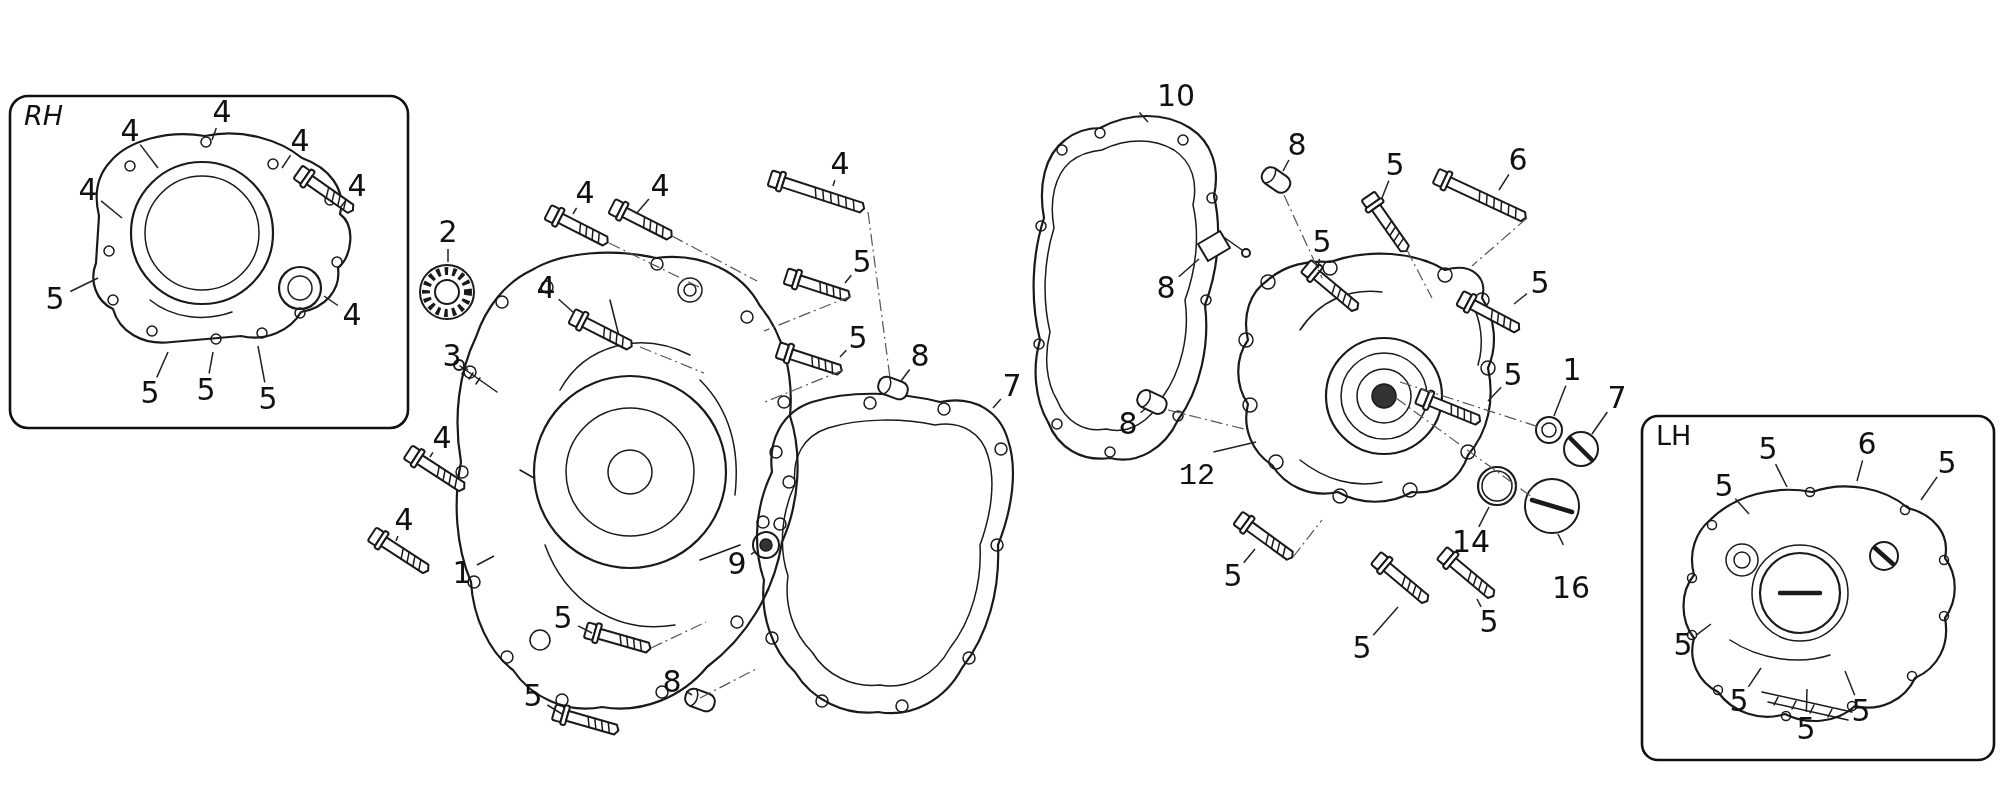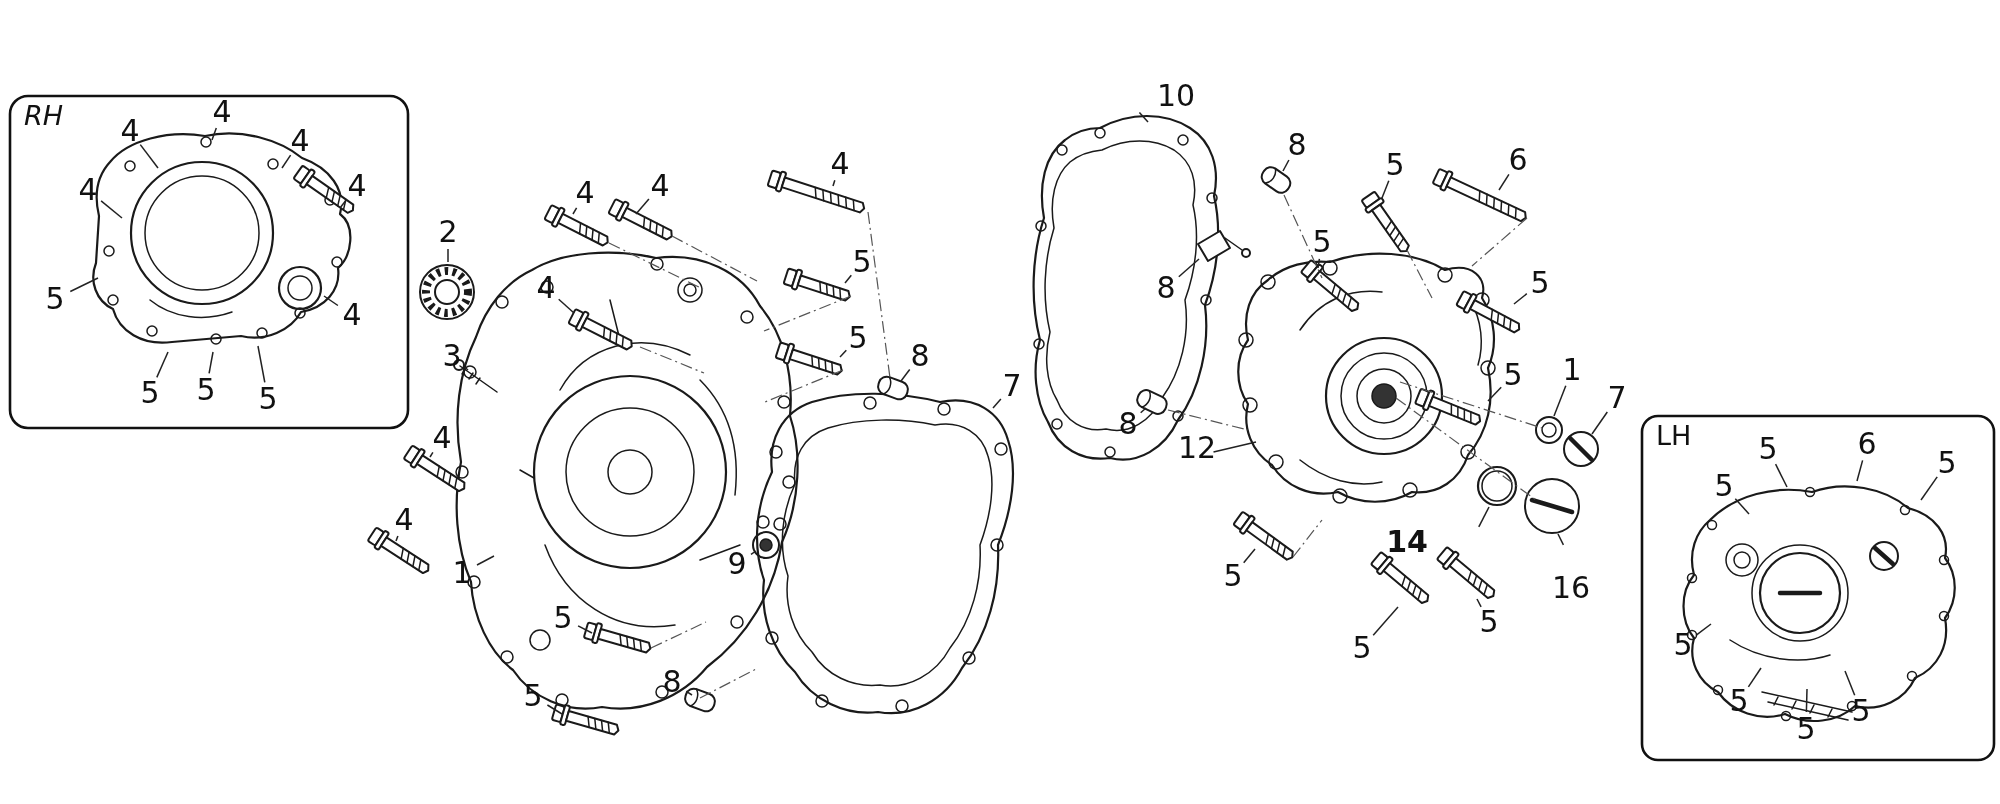--- a/index.html
+++ b/index.html
@@ -361,22 +361,22 @@
       <div class="callout" style="left: 1297px; top: 145px;">8</div>
       <div class="callout" style="left: 1395px; top: 165px;">5</div>
       <div class="callout" style="left: 1518px; top: 160px;">6</div>
       <div class="callout" style="left: 1166px; top: 288px;">8</div>
       <div class="callout" style="left: 1322px; top: 242px;">5</div>
       <div class="callout" style="left: 1540px; top: 283px;">5</div>
       <div class="callout" style="left: 1128px; top: 424px;">8</div>
       <div class="callout" style="left: 1513px; top: 375px;">5</div>
       <div class="callout" style="left: 1572px; top: 370px;">1</div>
       <div class="callout" style="left: 1617px; top: 398px;">7</div>
-      <div class="callout" style="left: 1197px; top: 448px;">12</div>
-      <div class="callout" style="left: 1407px; top: 542px; font-weight: bold;">14</div>
+      <div class="callout" style="left: 1197px; top: 476px; font-family: Liberation Mono, monospace;">12</div>
+      <div class="callout" style="left: 1471px; top: 542px;">14</div>
       <div class="callout" style="left: 1571px; top: 588px;">16</div>
       <div class="callout" style="left: 1233px; top: 576px;">5</div>
       <div class="callout" style="left: 1362px; top: 648px;">5</div>
       <div class="callout" style="left: 1489px; top: 622px;">5</div>
       <div class="callout" style="left: 1724px; top: 486px;">5</div>
       <div class="callout" style="left: 1768px; top: 449px;">5</div>
       <div class="callout" style="left: 1867px; top: 444px;">6</div>
       <div class="callout" style="left: 1947px; top: 463px;">5</div>
       <div class="callout" style="left: 1683px; top: 645px;">5</div>
       <div class="callout" style="left: 1739px; top: 701px;">5</div>

